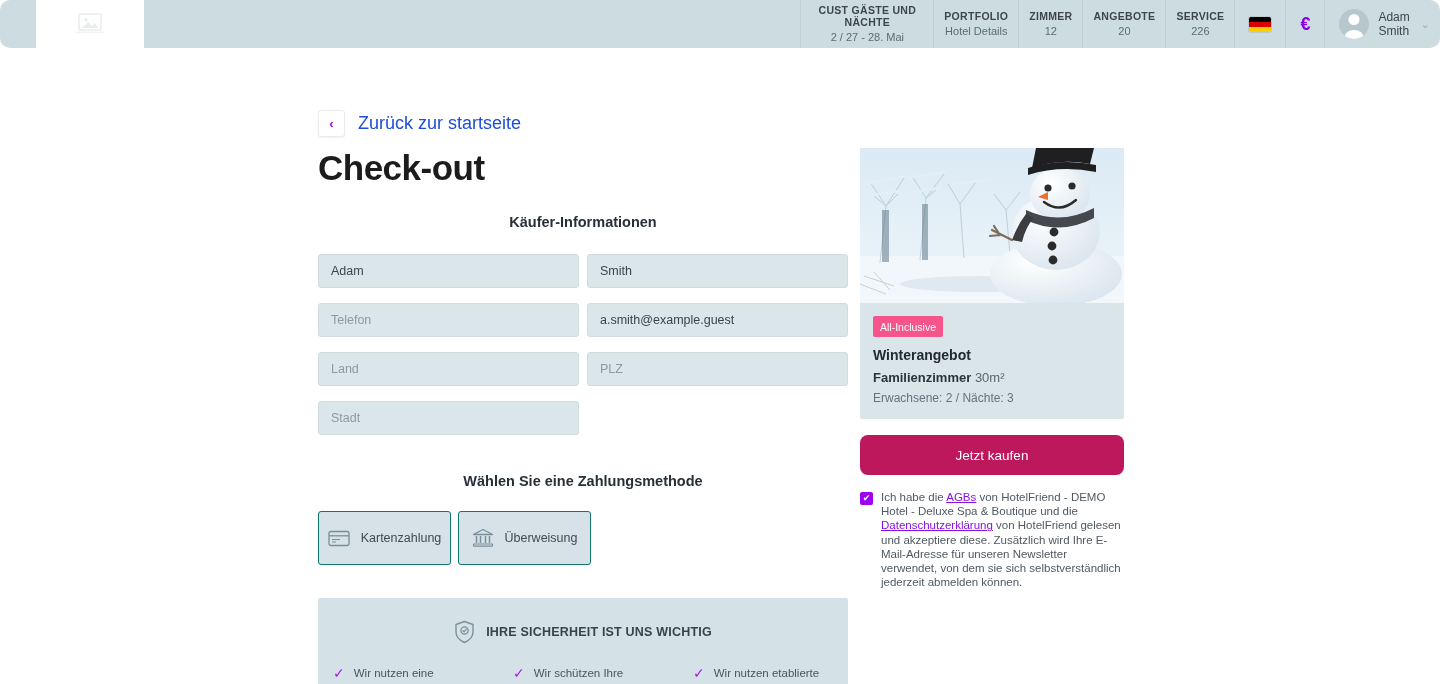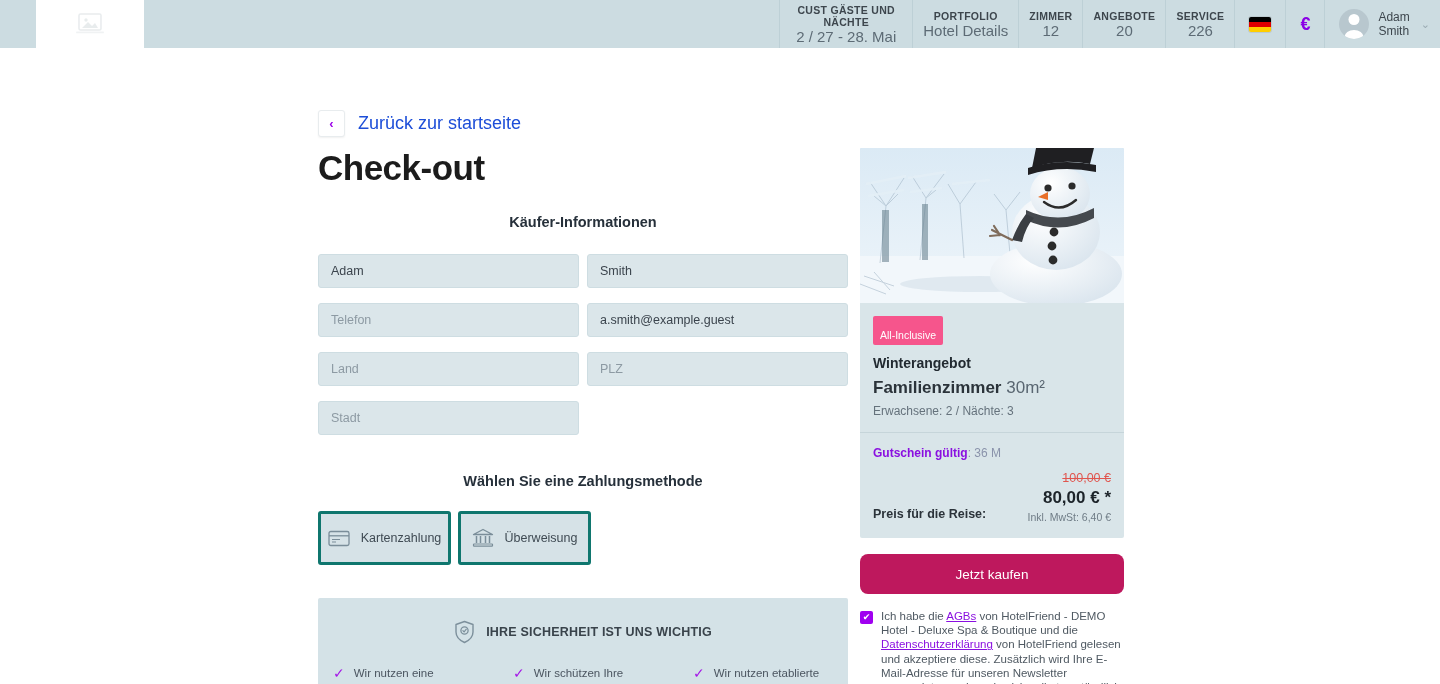--- a/index.html
+++ b/index.html
@@ -9,20 +9,21 @@
     font-family: "Liberation Sans", sans-serif;
     overflow: hidden;
   }
   body { position: relative; }
 
   
   .topbar {
     display: flex; align-items: stretch;
     height: 48px; width: 1440px;
     background: #ccdce1;
+    border-radius: 10px;
   }
   .logo-spacer { width: 36px; flex: none; }
   .logo-box {
     width: 108px; flex: none; background: #ffffff;
     display: flex; align-items: center; justify-content: center;
   }
   .logo-ph { opacity: .55; }
   .topbar-gap { flex: 1 1 auto; }
 
   .stat-group { display: flex; align-items: stretch; height: 48px; }
@@ -31,21 +32,21 @@
     align-items: center; justify-content: center;
     padding: 0 10px; min-width: 56px;
     border-left: 1px solid #bdd0d6;
     text-align: center;
   }
   .stat-label {
     font-size: 10.5px; font-weight: bold; color: #3d464d;
     letter-spacing: .3px; line-height: 12px; white-space: nowrap;
   }
   .stat-label.wrap { white-space: normal; max-width: 112px; }
-  .stat-value { font-size: 15px; color: #5d6b75; line-height: 14px; margin-top: 2px; white-space: nowrap; }
+  .stat-value { font-size: 11px; color: #5d6b75; line-height: 14px; margin-top: 2px; white-space: nowrap; }
   .stat.guests { min-width: 114px; }
 
   .tb-cell {
     display: flex; align-items: center; justify-content: center;
     border-left: 1px solid #bdd0d6; padding: 0 14px;
   }
   .flag {
     width: 22px; height: 15px; border-radius: 2px; overflow: hidden;
     display: flex; flex-direction: column;
     box-shadow: 0 0 0 1px rgba(0,0,0,.08);
@@ -111,21 +112,21 @@
     border-radius: 3px; padding: 0 12px;
     display: flex; align-items: center;
     font-size: 12.5px; font-family: "Liberation Sans", sans-serif;
     color: #3b444d; outline: none; width: 100%;
   }
   .fld::placeholder { color: #8d9aa3; }
 
   .pay-head { margin-top: 38px; }
   .pay-row { display: flex; gap: 7px; margin-top: 22px; }
   .pay-card {
-    width: 133px; height: 54px; background: #d6e2e7; border: 3px solid #0f766e;
+    width: 133px; height: 54px; background: #d6e2e7; border: 1px solid #0f766e;
     border-radius: 3px; display: flex; align-items: center; justify-content: center;
     gap: 11px; cursor: pointer;
   }
   .pay-card .lbl { font-size: 12.5px; color: #3f4a53; }
 
   .sec-banner {
     margin-top: 33px; width: 530px; height: 105px;
     background: #d4e2e7; border-radius: 2px;
     display: flex; flex-direction: column; align-items: center;
     padding-top: 22px;
@@ -140,24 +141,24 @@
   .sec-item .tx { font-size: 11.5px; color: #4b5560; line-height: 14.5px; }
 
   
   .right-col { position: absolute; left: 860px; top: 100px; width: 264px; }
 
   .summary-card { background: #d9e5e9; border-radius: 2px; overflow: hidden; }
   .hero { width: 264px; height: 155px; position: relative; overflow: hidden; background: #cfe2ef; }
   .summary-body { padding: 13px 13px 14px 13px; }
   .badge {
     display: inline-block; background: #f6558c; color: #ffffff;
-    font-size: 10.5px; border-radius: 2px; padding: 14px 7px 4px; line-height: 11px;
+    font-size: 10.5px; border-radius: 2px; padding: 6px 7px 4px; line-height: 11px;
   }
   .offer-name { font-size: 14px; font-weight: bold; color: #222a31; margin-top: 10px; }
-  .room-line { font-size: 17px; color: #2b333a; margin-top: 7px; }
+  .room-line { font-size: 13px; color: #2b333a; margin-top: 7px; }
   .room-line b { font-weight: bold; }
   .room-line span { color: #596671; }
   .occ-line { font-size: 12px; color: #65727c; margin-top: 6px; }
 
   .summary-foot { border-top: 1px solid #c6d5da; padding: 13px 13px 15px 13px; }
   .voucher { font-size: 12px; }
   .voucher b { color: #8a0fe0; font-weight: bold; }
   .voucher span { color: #8a93ab; }
   .price-row { display: flex; justify-content: space-between; align-items: flex-end; margin-top: 11px; }
   .price-lbl { font-size: 12.5px; font-weight: bold; color: #2b333a; padding-bottom: 2px; }
@@ -376,33 +377,20 @@
       <div class="summary-body">
         <span class="badge">All-Inclusive</span>
         <div class="offer-name">Winterangebot</div>
         <div class="room-line">
           <b>Familienzimmer</b>
           <span>30m²</span>
         </div>
         <div class="occ-line">Erwachsene: 2 / Nächte: 3</div>
       </div>
 
-      <div class="summary-foot">
-        <div class="voucher">
-          <b>Gutschein gültig</b><span>: 36 M</span>
-        </div>
-        <div class="price-row">
-          <div class="price-lbl">Preis für die Reise:</div>
-          <div class="price-right">
-            <div class="old-price">100,00 €</div>
-            <div class="new-price">80,00 € *</div>
-            <div class="vat">Inkl. MwSt: 6,40 €</div>
-          </div>
-        </div>
-      </div>
     </div>
 
     <button class="buy-btn">Jetzt kaufen</button>
 
     <div class="terms">
       <span class="cbox">✔</span>
       <span class="terms-tx"><span>Ich habe die </span><a>AGBs</a><span> von HotelFriend - DEMO Hotel - Deluxe Spa &amp; Boutique und die </span><a>Datenschutzerklärung</a><span> von HotelFriend gelesen und akzeptiere diese. Zusätzlich wird Ihre E-Mail-Adresse für unseren Newsletter verwendet, von dem sie sich selbstverständlich jederzeit abmelden können.</span></span>
     </div>
 
     

